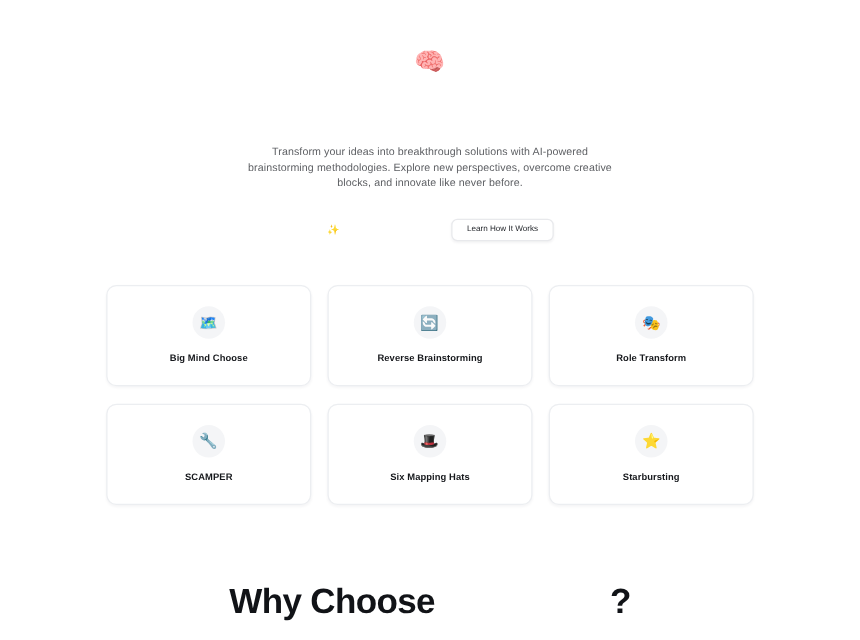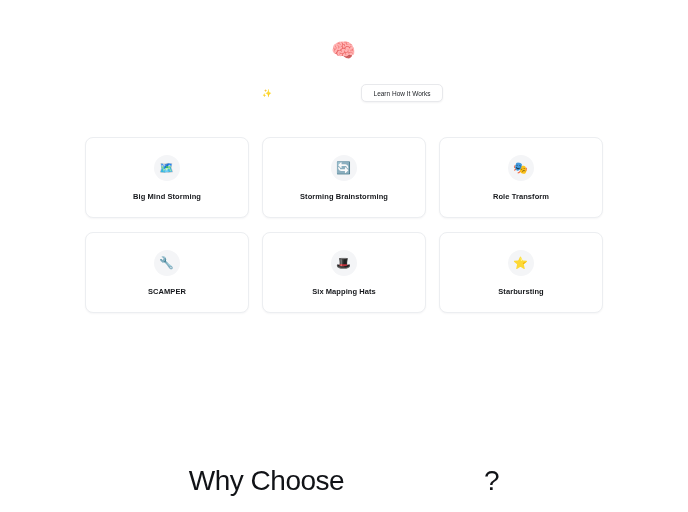--- a/index.html
+++ b/index.html
@@ -149,56 +149,57 @@
     height: 62px;
     display: flex;
     align-items: center;
     justify-content: center;
   }
   .why-line {
     display: flex;
     align-items: baseline;
     justify-content: center;
     font-size: 28px;
-    font-weight: normal;
+    font-weight: bold;
     letter-spacing: -0.5px;
     color: #111317;
   }
   .why-brand {
     display: inline-block;
     width: 140px;
     color: transparent;
   }
 </style>
 </head>
 <body>
 
 <div class="page">
 
   <section class="hero">
     <div class="hero-emoji">🧠</div>
     <h1 class="hero-title"></h1>
+    <p class="hero-sub">Transform your ideas into breakthrough solutions with AI-powered brainstorming methodologies. Explore new perspectives, overcome creative blocks, and innovate like never before.</p>
 
     <div class="cta-row">
       <button class="cta-primary">
         <span class="spark">✨</span>
         <span class="cta-primary-label">Start Brainstorming</span>
       </button>
       <button class="cta-secondary">Learn How It Works</button>
     </div>
   </section>
 
   <section class="grid">
     <div class="card">
       <div class="card-icon-wrap">🗺️</div>
-      <div class="card-title">Big Mind Storming</div>
+      <div class="card-title">Big Mind Choose</div>
     </div>
     <div class="card">
       <div class="card-icon-wrap">🔄</div>
-      <div class="card-title">Storming Brainstorming</div>
+      <div class="card-title">Reverse Brainstorming</div>
     </div>
     <div class="card">
       <div class="card-icon-wrap">🎭</div>
       <div class="card-title">Role Transform</div>
     </div>
     <div class="card">
       <div class="card-icon-wrap">🔧</div>
       <div class="card-title">SCAMPER</div>
     </div>
     <div class="card">

